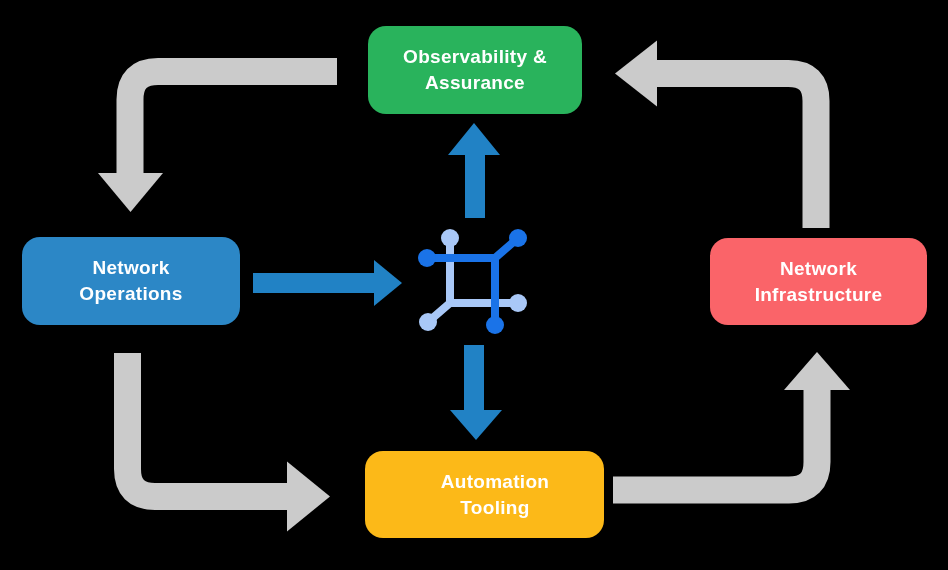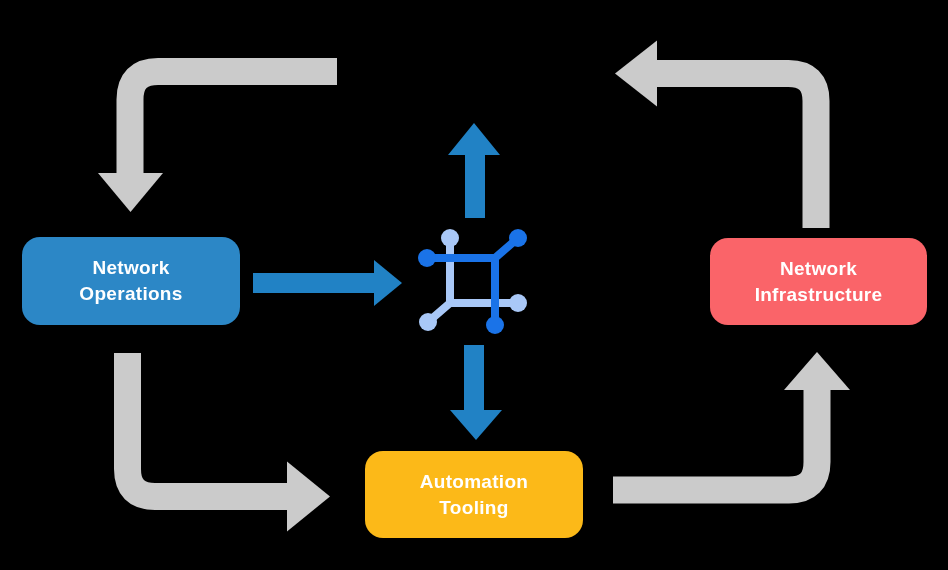--- a/index.html
+++ b/index.html
@@ -82,29 +82,33 @@
       <circle cx="18" cy="107" r="9" fill="#a9c8f7"></circle>
 
       <path d="M 17 43 H 85 V 110" fill="none" stroke-width="8" stroke-linecap="round" stroke-linejoin="round" stroke="#1a73e8"></path>
       <path d="M 85 43 L 108 23" fill="none" stroke-width="8" stroke-linecap="round" stroke="#1a73e8"></path>
       <circle cx="17" cy="43" r="9" fill="#1a73e8"></circle>
       <circle cx="108" cy="23" r="9" fill="#1a73e8"></circle>
       <circle cx="85" cy="110" r="9" fill="#1a73e8"></circle>
     </g>
   </svg>
 
+  <div class="node" id="node-observability" style="background: rgb(41, 179, 92);">
+    <span class="node-label">Observability &amp;
+Assurance</span>
+  </div>
 
   <div class="node" id="node-operations" style="background: rgb(44, 135, 198);">
     <span class="node-label">Network
 Operations</span>
   </div>
 
   <div class="node" id="node-infrastructure" style="background: rgb(250, 100, 105);">
     <span class="node-label">Network
 Infrastructure</span>
   </div>
 
-  <div class="node" id="node-tooling" style="background: rgb(252, 185, 24);">
+  <div class="node" id="node-tooling" style="background: rgb(252, 185, 24); padding-left: 21px;">
     <span class="node-label">Automation
 Tooling</span>
   </div>
 
 </div>
 
 </body></html>

